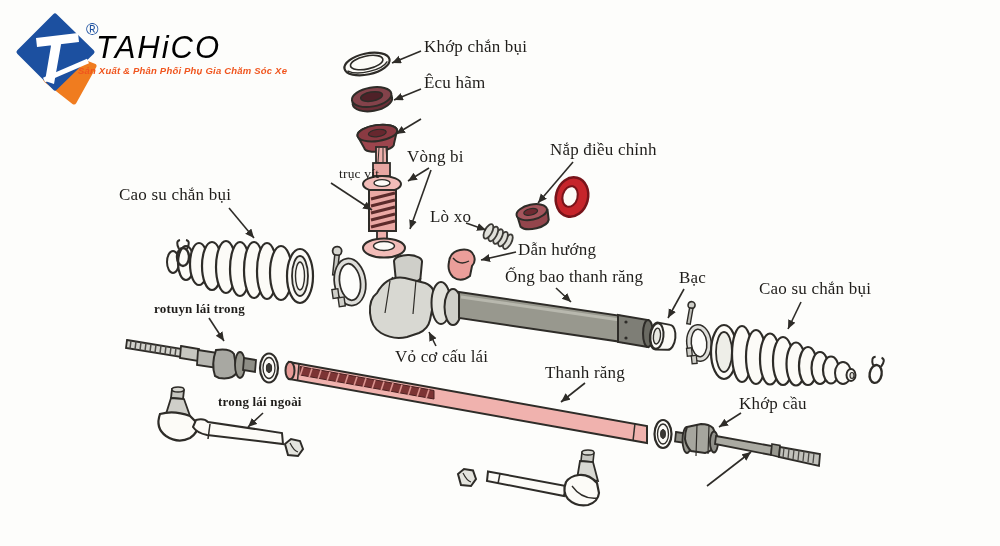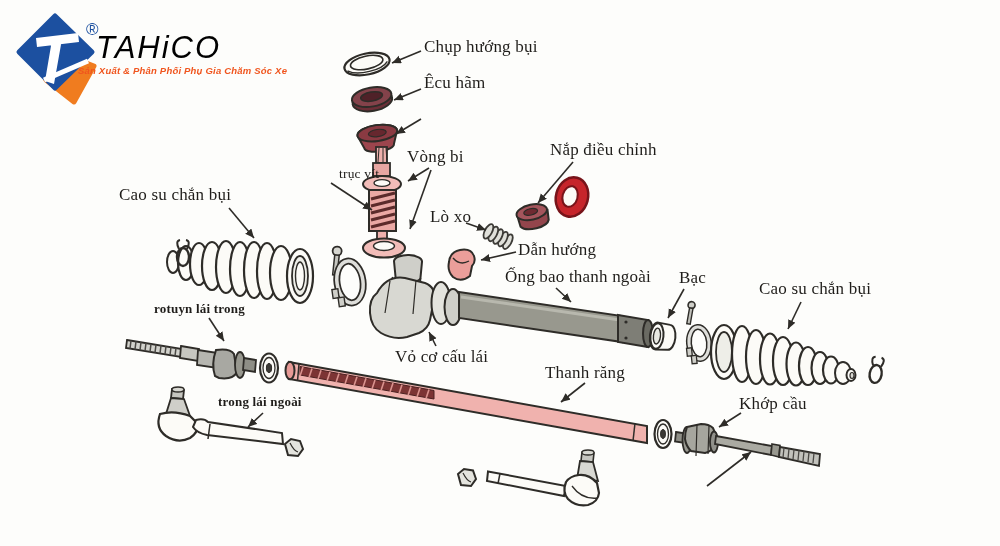--- a/index.html
+++ b/index.html
@@ -274,28 +274,28 @@
       <path d="M55,48 L86,60 L66,96 L38,74 Z" fill="#f07c1f" stroke="#f07c1f" stroke-width="5" stroke-linejoin="round"></path>
       <path d="M47,10 L84,46 L47,82 L11,46 Z" fill="#1c50a0" stroke="#1c50a0" stroke-width="5" stroke-linejoin="round"></path>
       <path d="M36,74 L80,55" stroke="#ffffff" stroke-width="5" fill="none"></path>
       <path d="M28,32 L70,27 L71,36 L29,41 Z M44,34 L54,33 L46,78 L37,75 Z" fill="#ffffff"></path>
       <text x="78" y="29" font-family="Liberation Sans, sans-serif" font-size="17" fill="#1c50a0">®</text>
     </svg>
     <div id="brand">TAHiCO</div>
     <div id="tagline">Sản Xuất &amp; Phân Phối Phụ Gia Chăm Sóc Xe</div>
   </div>
 
-  <div class="lbl" style="left:424px;top:37px">Chụp hướng bụi</div>
+  <div class="lbl" style="left:424px;top:37px">Khớp chắn bụi</div>
   <div class="lbl" style="left:424px;top:73px">Êcu hãm</div>
   <div class="lbl" style="left:550px;top:140px">Nắp điều chỉnh</div>
   <div class="lbl" style="left:407px;top:147px">Vòng bi</div>
   <div class="lbl sm" style="left:305px;top:166px">trục vít</div>
   <div class="lbl" style="left:430px;top:207px">Lò xo</div>
   <div class="lbl" style="left:518px;top:240px">Dẫn hướng</div>
-  <div class="lbl" style="left:505px;top:267px">Ống bao thanh ngoài</div>
+  <div class="lbl" style="left:505px;top:267px">Ống bao thanh răng</div>
   <div class="lbl" style="left:679px;top:268px">Bạc</div>
   <div class="lbl" style="left:119px;top:185px">Cao su chắn bụi</div>
   <div class="lbl" style="left:759px;top:279px">Cao su chắn bụi</div>
   <div class="lbl b" style="left:154px;top:301px">rotuyn lái trong</div>
   <div class="lbl" style="left:395px;top:347px">Vỏ cơ cấu lái</div>
   <div class="lbl" style="left:545px;top:363px">Thanh răng</div>
   <div class="lbl b" style="left:218px;top:394px">trong lái ngoài</div>
   <div class="lbl" style="left:739px;top:394px">Khớp cầu</div>
 
 </div>

